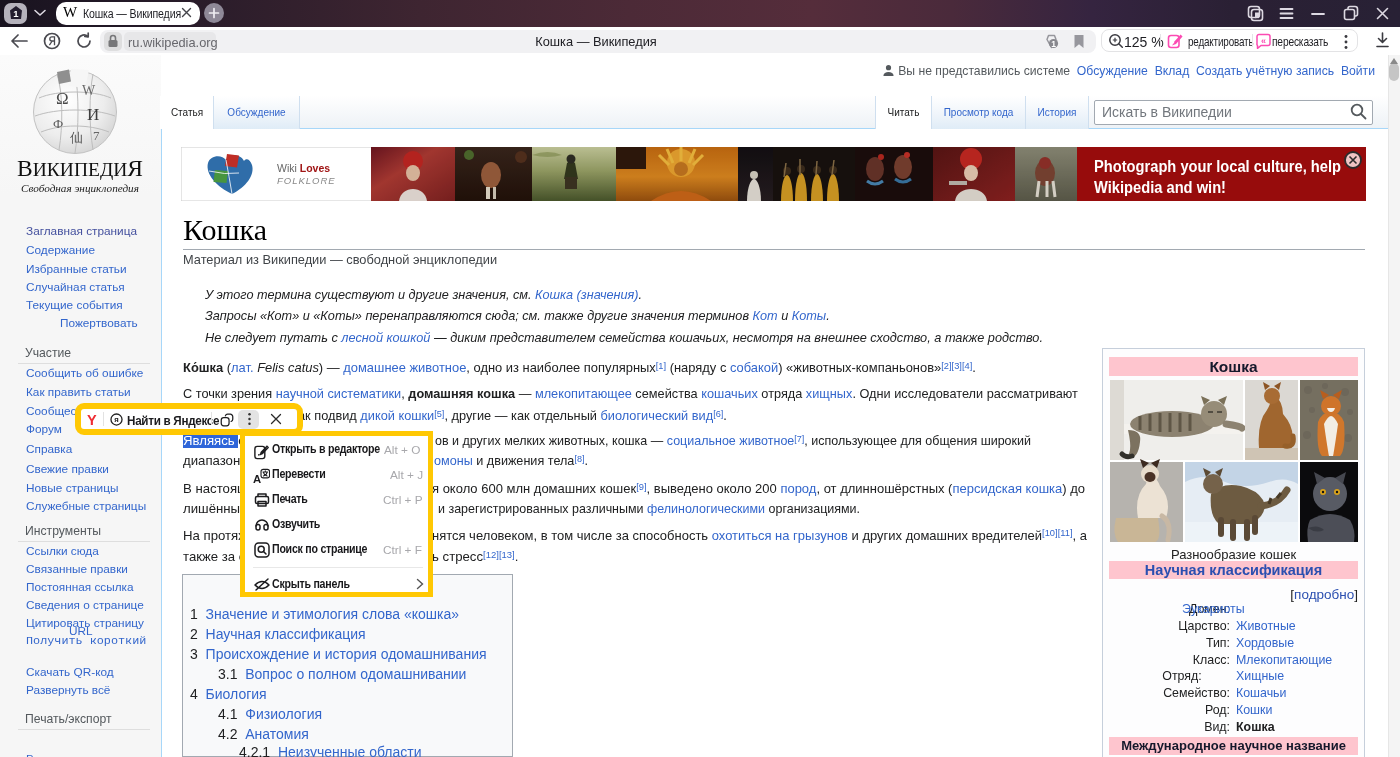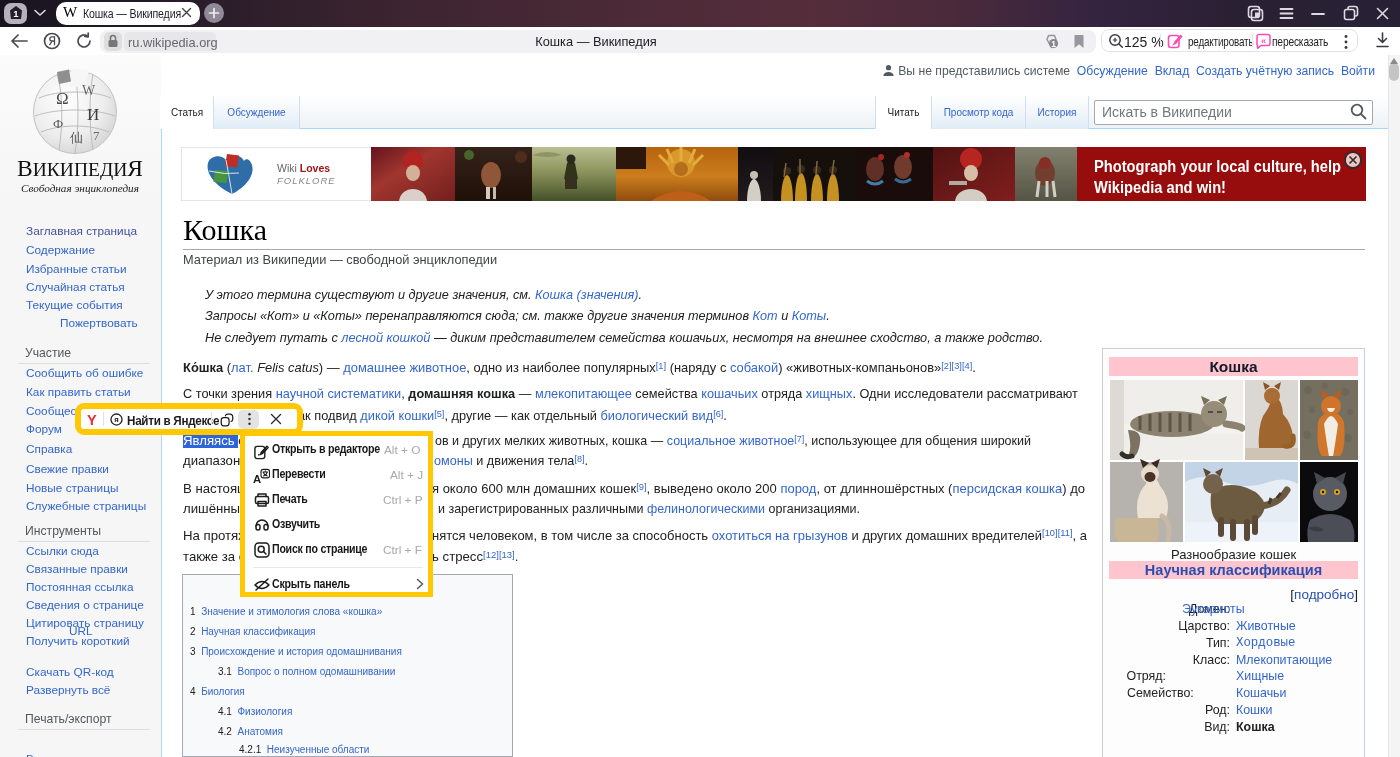--- a/index.html
+++ b/index.html
@@ -20,21 +20,21 @@
 .slink{font-size:11.8px;color:#3366cc;}
 .shead{font-size:12.2px;color:#54595d;}
 .t{font-size:13.2px;color:#202122;}
 sup{font-size:9.5px;color:#3366cc;vertical-align:baseline;position:relative;top:-3.5px;}
 
 .tab{top:41px;height:33px;font-size:10px;white-space:nowrap;display:flex;align-items:center;justify-content:center;}
 .tabon{background:#ffffff;border-left:1px solid #cfdfef;border-right:1px solid #cfdfef;color:#202122;}
 .taboff{background:linear-gradient(to bottom,#ffffff 0%,#eef4fa 60%,#dfecf7 100%);border-left:1px solid #cfdfef;border-right:1px solid #cfdfef;color:#3366cc;}
 
 #toc{left:182px;top:519px;width:331px;height:183px;background:#f8f9fa;border:1px solid #a2a9b1;box-sizing:border-box;}
-.tocrow{position:absolute;font-size:10px;color:#202122;white-space:nowrap;}
+.tocrow{position:absolute;font-size:14px;color:#202122;white-space:nowrap;}
 
 #infobox{left:1102px;top:293px;width:263px;height:420px;background:#fdfdfe;border:1px solid #c6cfdb;box-sizing:border-box;}
 .pink{position:absolute;background:#fec5ce;text-align:center;}
 .irow{position:absolute;font-size:12.4px;white-space:nowrap;}
 
 #seltb{left:75px;top:348px;width:216px;height:20px;background:#fff;border:6px solid #ffc803;border-radius:9px;box-sizing:content-box;}
 #menu{left:240px;top:376px;width:183px;height:156px;background:#fff;border:5px solid #ffc803;box-sizing:content-box;}
 .mi{position:absolute;font-size:12.5px;color:#18181b;white-space:nowrap;letter-spacing:-0.3px;font-weight:600;transform:scaleX(0.85);transform-origin:0 50%;}
 .ms{position:absolute;font-size:11.8px;color:#a8a8ac;white-space:nowrap;}
 .mic{stroke:#1c1c1f;stroke-width:1.5;fill:none;stroke-linecap:round;stroke-linejoin:round;}
@@ -184,21 +184,21 @@
     <div class="abs nw slink" style="left:26px;top:407px;">Свежие правки</div>
     <div class="abs nw slink" style="left:26px;top:426px;">Новые страницы</div>
     <div class="abs nw slink" style="left:26px;top:444px;">Служебные страницы</div>
     <div class="abs nw shead" style="left:25px;top:469px;">Инструменты</div>
     <div class="abs" style="left:18px;top:486px;width:132px;height:1px;background:#dedede;"></div>
     <div class="abs nw slink" style="left:26px;top:489px;">Ссылки сюда</div>
     <div class="abs nw slink" style="left:26px;top:507px;">Связанные правки</div>
     <div class="abs nw slink" style="left:26px;top:525px;">Постоянная ссылка</div>
     <div class="abs nw slink" style="left:26px;top:543px;">Сведения о странице</div>
     <div class="abs nw slink" style="left:26px;top:561px;">Цитировать страницу</div>
-    <div class="abs nw slink" style="left:26px;top:579px;">Получить короткий</div>
+    <div class="abs nw slink" style="left:26px;top:579px;font-family:Liberation Mono, monospace;">Получить короткий</div>
     <div class="abs nw slink" style="left:26px;top:569px;margin-left:43px;">URL</div>
     <div class="abs nw slink" style="left:26px;top:610px;">Скачать QR-код</div>
     <div class="abs nw slink" style="left:26px;top:628px;">Развернуть всё</div>
     <div class="abs nw shead" style="left:25px;top:657px;">Печать/экспорт</div>
     <div class="abs" style="left:18px;top:674px;width:132px;height:1px;background:#dedede;"></div>
     <div class="abs nw slink" style="left:26px;top:678px;margin-top:28px;">Скачать как PDF</div>
     <div class="abs nw slink" style="left:26px;top:697px;">Версия для печати</div>
 
     <div class="abs nw" style="left:875px;top:9px;width:500px;text-align:right;font-size:12.2px;color:#54595d;"><svg style="vertical-align:-2px" width="13" height="13" viewBox="0 0 14 14">
           <circle cx="7" cy="4" r="2.8" fill="#54595d"></circle>
@@ -437,31 +437,32 @@
         </g>
     </svg>
     <div class="abs nw" style="left:1109px;top:492px;width:249px;text-align:center;font-size:13px;color:#222;">Разнообразие кошек</div>
     <div class="pink" style="left:1109px;top:506px;width:249px;height:18px;font-size:14.5px;font-weight:bold;line-height:18px;"><a style="color:#2b4fb0;">Научная классификация</a></div>
     <div class="abs nw" style="left:1109px;top:531.5px;width:249px;text-align:right;font-size:13.5px;color:#202122;">[<a style="color:#2b4fb0;">подробно</a>]</div>
     <div class="irow" style="left:1102px;top:546.8px;width:128px;text-align:right;color:#202122;">Домен:</div>
       <div class="irow" style="left:1182px;top:546.8px;"><a>Эукариоты</a></div>
     <div class="irow" style="left:1102px;top:563.7px;width:128px;text-align:right;color:#202122;">Царство:</div>
       <div class="irow" style="left:1236px;top:563.7px;"><a>Животные</a></div>
     <div class="irow" style="left:1102px;top:580.6px;width:128px;text-align:right;color:#202122;">Тип:</div>
-      <div class="irow" style="left:1236px;top:580.6px;font-family:Liberation Mono, monospace;"><a>Хордовые</a></div>
+      <div class="irow" style="left:1236px;top:580.6px;"><a>Хордовые</a></div>
     <div class="irow" style="left:1102px;top:597.5px;width:128px;text-align:right;color:#202122;">Класс:</div>
       <div class="irow" style="left:1236px;top:597.5px;"><a>Млекопитающие</a></div>
-    <div class="irow" style="left:1038px;top:614.4px;width:128px;text-align:right;color:#202122;">Отряд:</div>
+    <div class="irow" style="left:1102px;top:614.4px;width:128px;text-align:center;color:#202122;padding-left:16px;">Отряд:</div>
       <div class="irow" style="left:1236px;top:614.4px;"><a>Хищные</a></div>
-    <div class="irow" style="left:1102px;top:631.3px;width:128px;text-align:left;color:#202122;margin-left:25px;">Семейство:</div>
+    <div class="irow" style="left:1102px;top:631.3px;width:128px;text-align:right;color:#202122;">Семейство:</div>
       <div class="irow" style="left:1236px;top:631.3px;"><a>Кошачьи</a></div>
     <div class="irow" style="left:1102px;top:648.2px;width:128px;text-align:right;color:#202122;">Род:</div>
       <div class="irow" style="left:1236px;top:648.2px;"><a>Кошки</a></div>
     <div class="irow" style="left:1102px;top:665.1px;width:128px;text-align:right;color:#202122;">Вид:</div>
       <div class="irow" style="left:1236px;top:665.1px;font-weight:bold;color:#202122;">Кошка</div>
+    <div class="pink" style="left:1109px;top:682px;width:249px;height:18px;font-size:13px;font-weight:bold;color:#15182b;line-height:18px;">Международное научное название</div>
 
     <div class="abs" id="seltb"></div>
     <div class="abs nw" style="left:87px;top:357px;font-size:14.5px;font-weight:bold;color:#ef2d33;font-family:'Liberation Sans',sans-serif;">Y</div>
     <div class="abs" style="left:103px;top:357px;width:1px;height:14px;background:#e2e2e2;"></div>
     <svg class="abs" style="left:110px;top:357.5px;" width="13" height="13" viewBox="0 0 16 16">
         <circle cx="8" cy="8" r="6.8" stroke="#222" stroke-width="1.6" fill="none"></circle>
         <text x="8" y="11.5" font-size="9.5" font-weight="bold" fill="#222" text-anchor="middle" font-family="Liberation Sans">я</text>
       </svg>
     <div class="abs nw" style="left:127px;top:358.5px;font-size:12.4px;letter-spacing:-0.3px;font-weight:600;color:#1c1c1f;transform:scaleX(0.94);transform-origin:0 50%;">Найти в Яндексе</div>
     <div class="abs" style="left:211px;top:357px;width:1px;height:13px;background:#e2e2e2;"></div>

